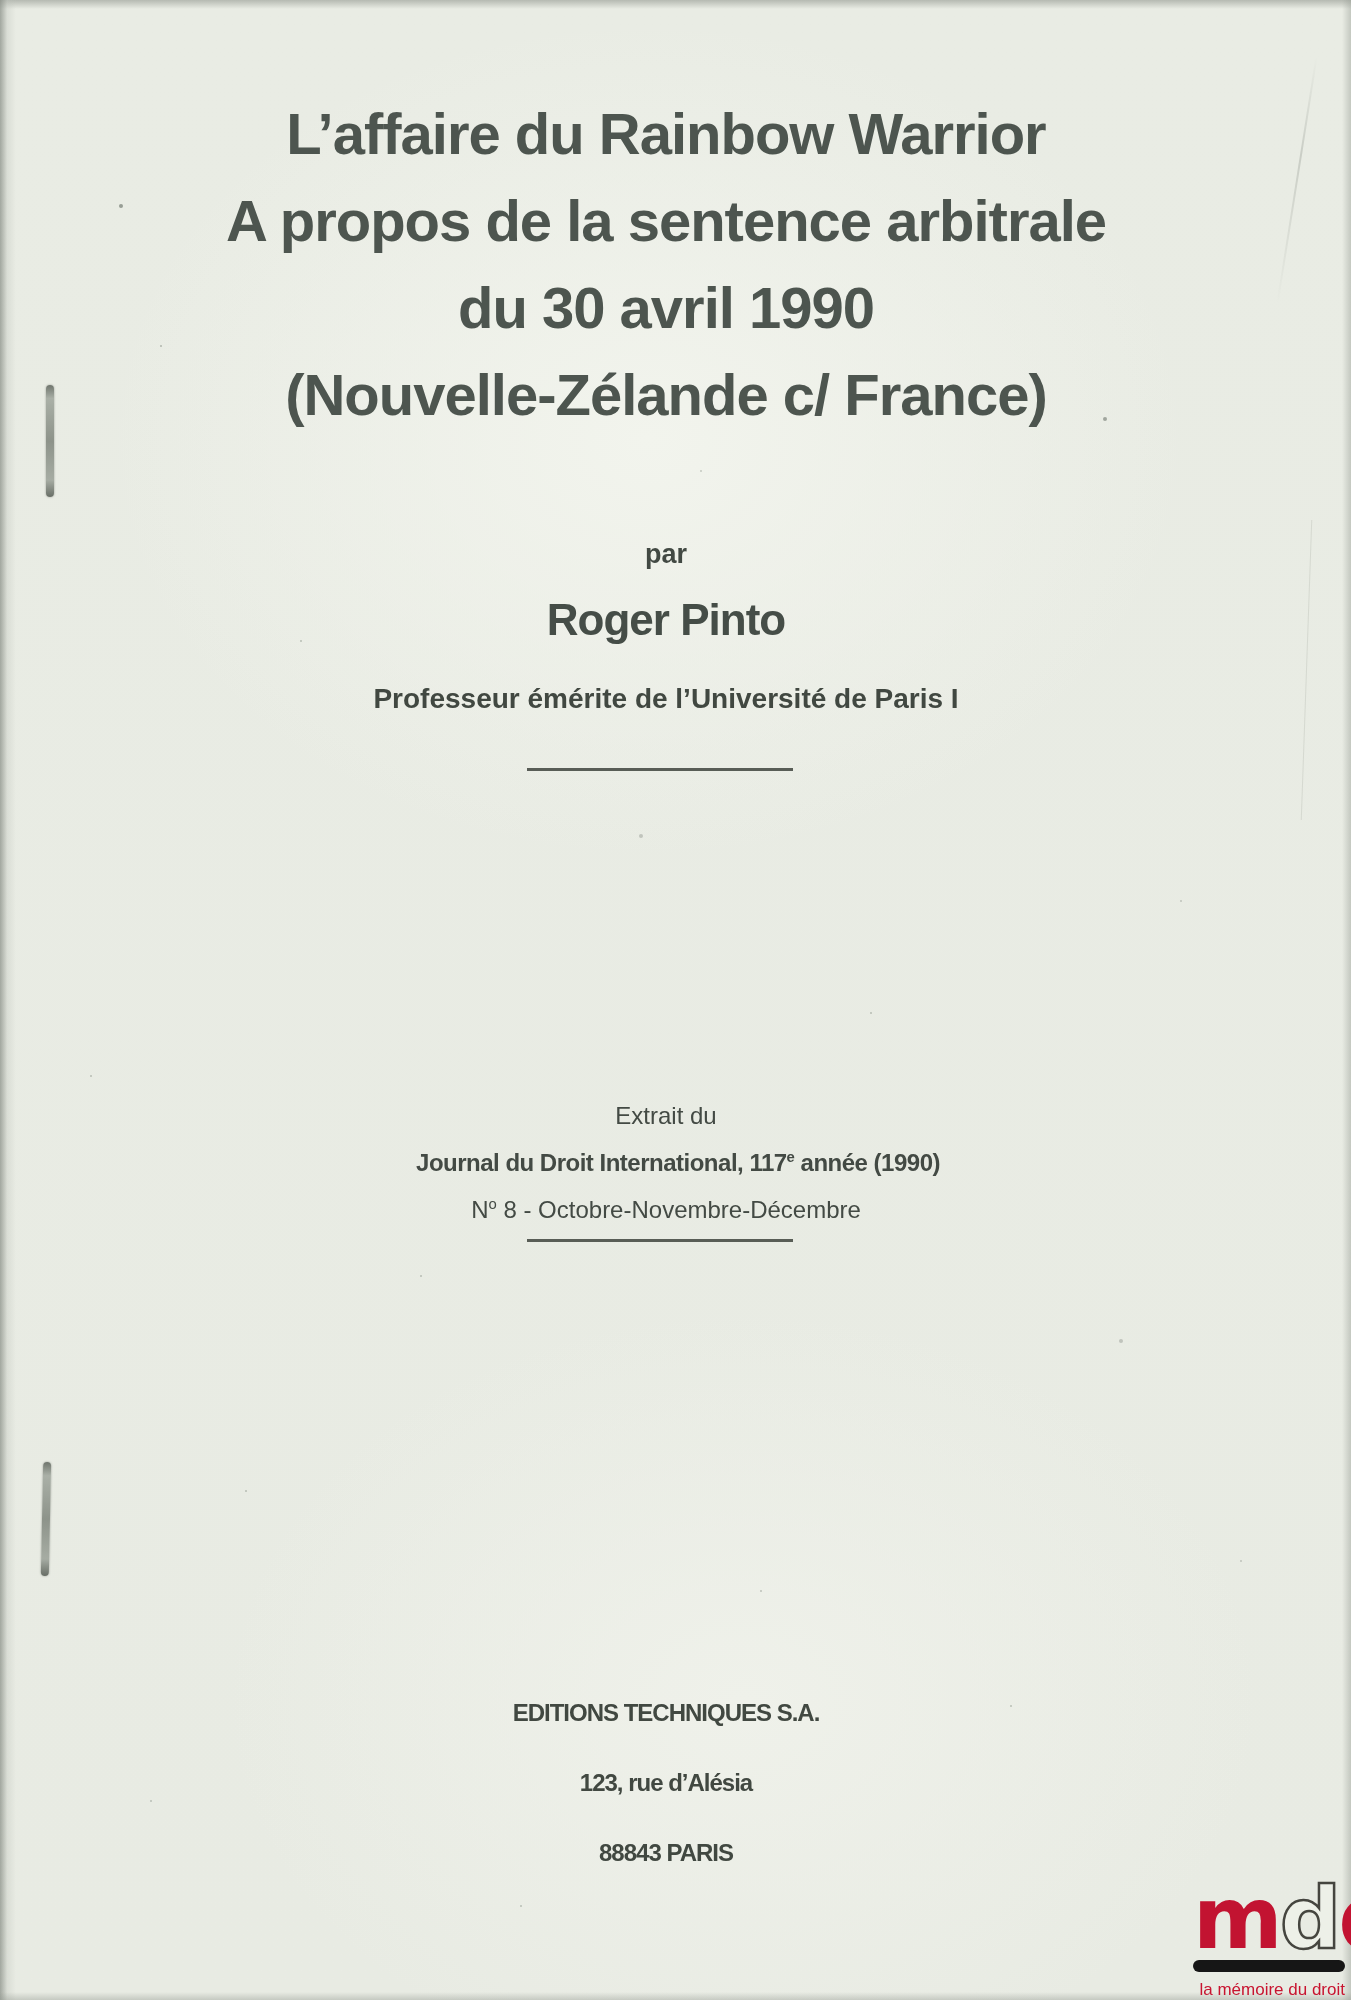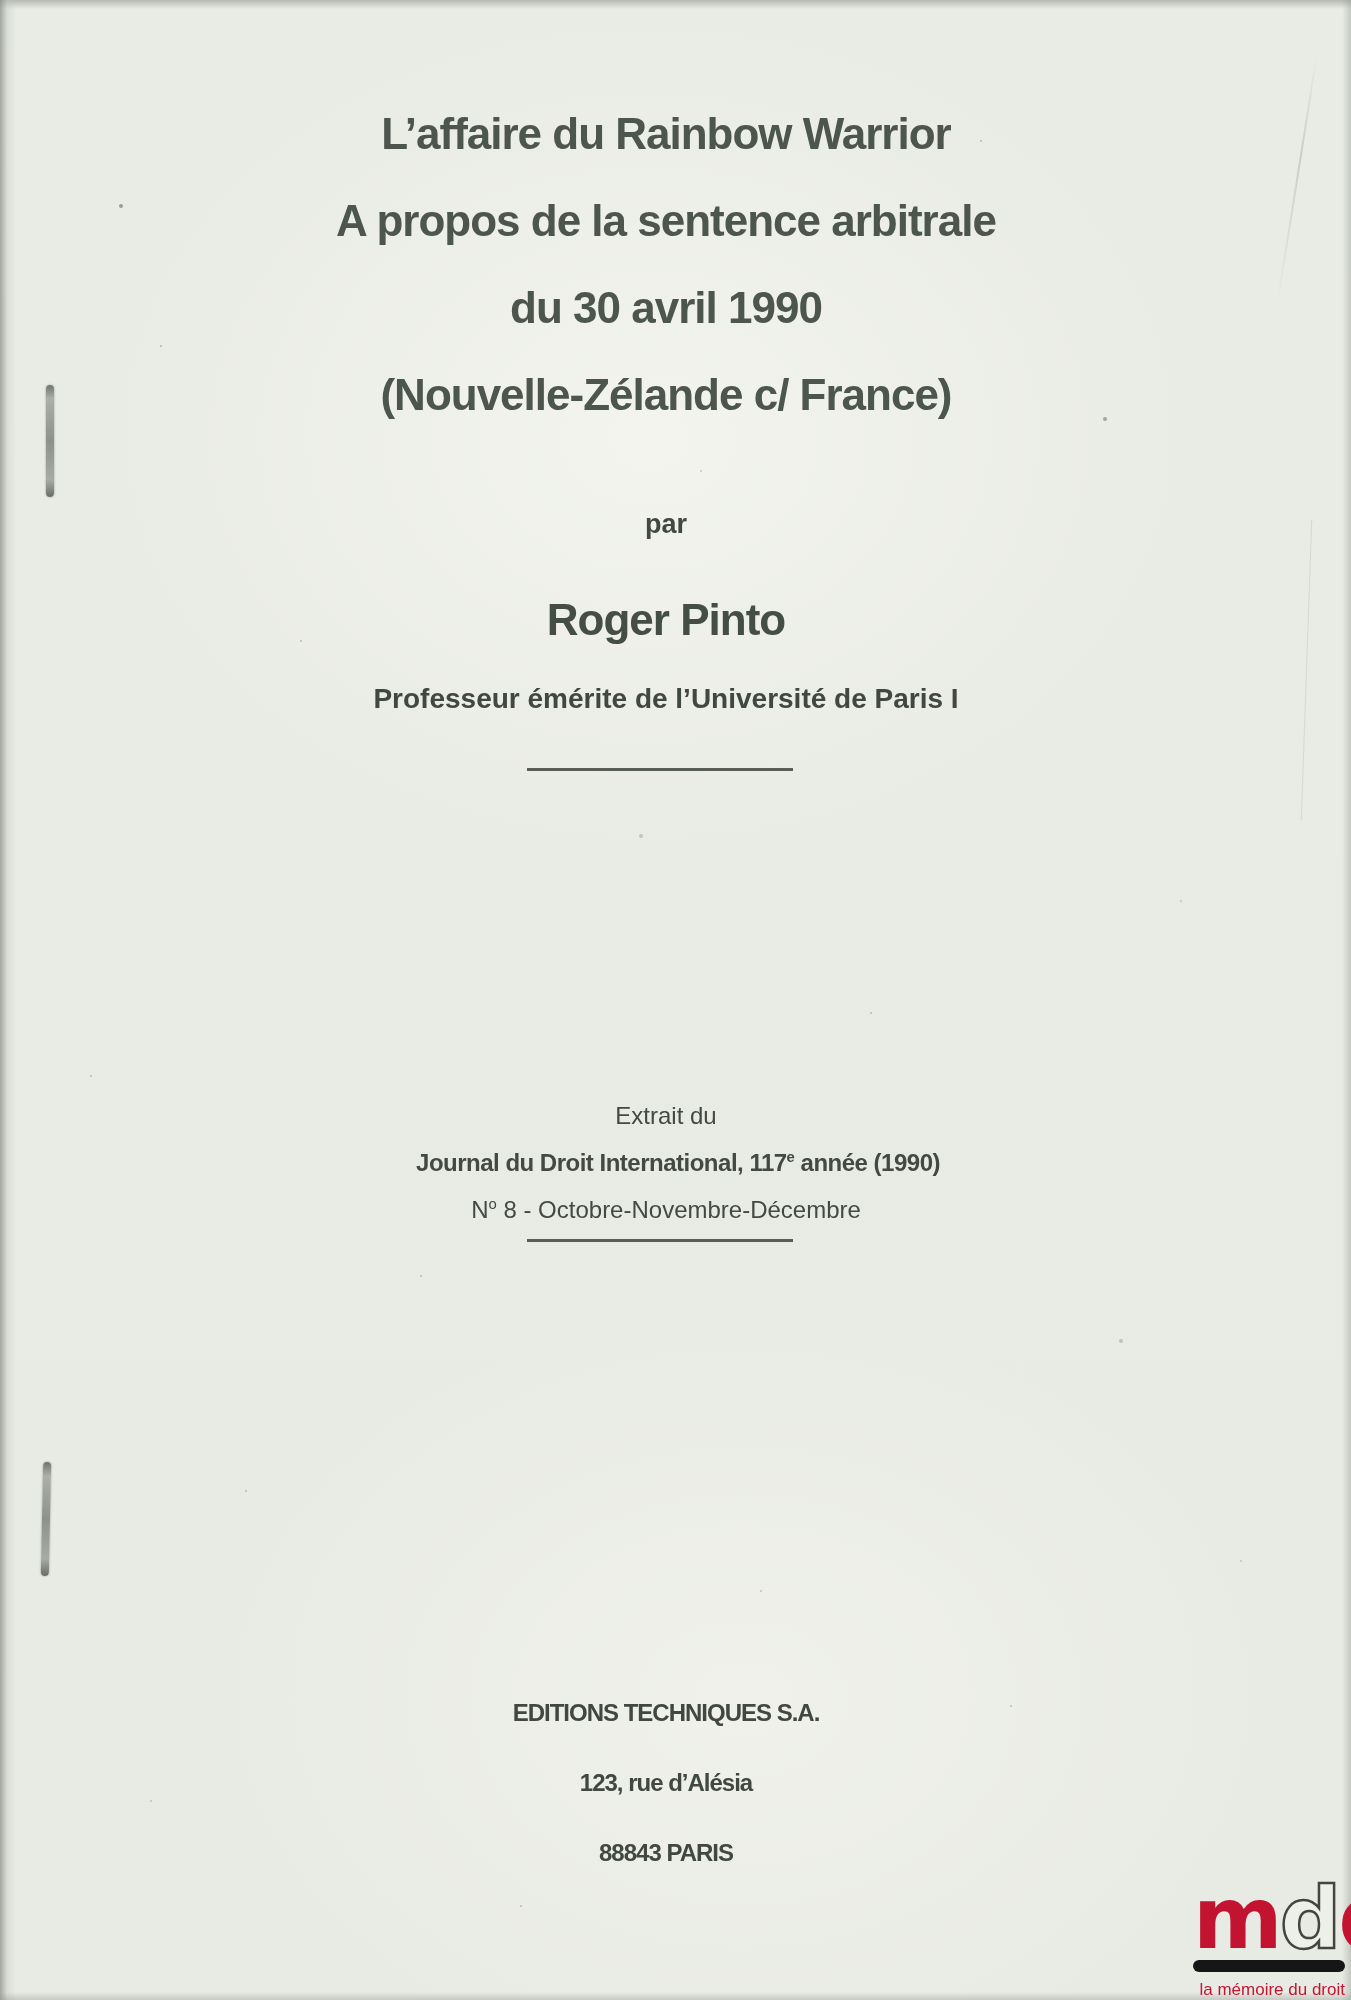--- a/index.html
+++ b/index.html
@@ -41,22 +41,22 @@
       1180px 900px 0 0 rgba(70,80,70,.25), 90px 1075px 0 0 rgba(70,80,70,.3),
       1240px 1560px 0 0 rgba(70,80,70,.25), 700px 470px 0 0 rgba(70,80,70,.25);}
   
   .staple{position:absolute;width:8px;border-radius:4px;
     background:linear-gradient(180deg,#6f756d 0%,#aab0a7 12%,#8d938a 50%,#a6aca3 85%,#686e66 100%);
     box-shadow:0 0 2px rgba(60,66,58,.5);}
   .staple-1{left:46px;top:385px;height:112px;}
   .staple-2{left:42px;top:1462px;height:114px;transform:rotate(1.2deg);}
   
   .col{position:absolute;left:0;width:1332px;text-align:center;color:#4c544d;}
-  .title{top:90px;font-size:44px;line-height:87px;font-weight:700;letter-spacing:-1px;color:#4d554f;margin:0;}
-  .byline{top:507px;font-size:27px;line-height:34px;font-weight:700;color:#424943;}
+  .title{top:90px;font-size:58px;line-height:87px;font-weight:700;letter-spacing:-1px;color:#4d554f;margin:0;}
+  .byline{top:537px;font-size:27px;line-height:34px;font-weight:700;color:#424943;}
   .author{top:594px;font-size:44px;line-height:52px;font-weight:700;letter-spacing:-1px;color:#454d47;}
   .author-title{top:681px;font-size:28px;line-height:36px;font-weight:700;color:#414841;}
   .rule{position:absolute;height:3px;background:#585d56;left:527px;width:266px;}
   .rule-1{top:768px;}
   .rule-2{top:1239px;}
   .extrait{top:1092px;font-size:24px;line-height:47px;font-weight:400;color:#434a44;}
   .extrait .jdi{font-size:24px;font-weight:700;letter-spacing:-0.5px;padding-left:24px;}
   .extrait sup{font-size:0.62em;vertical-align:super;line-height:0;}
   .publisher{top:1678px;font-size:24px;line-height:70px;font-weight:700;letter-spacing:-1px;color:#414841;}
   

